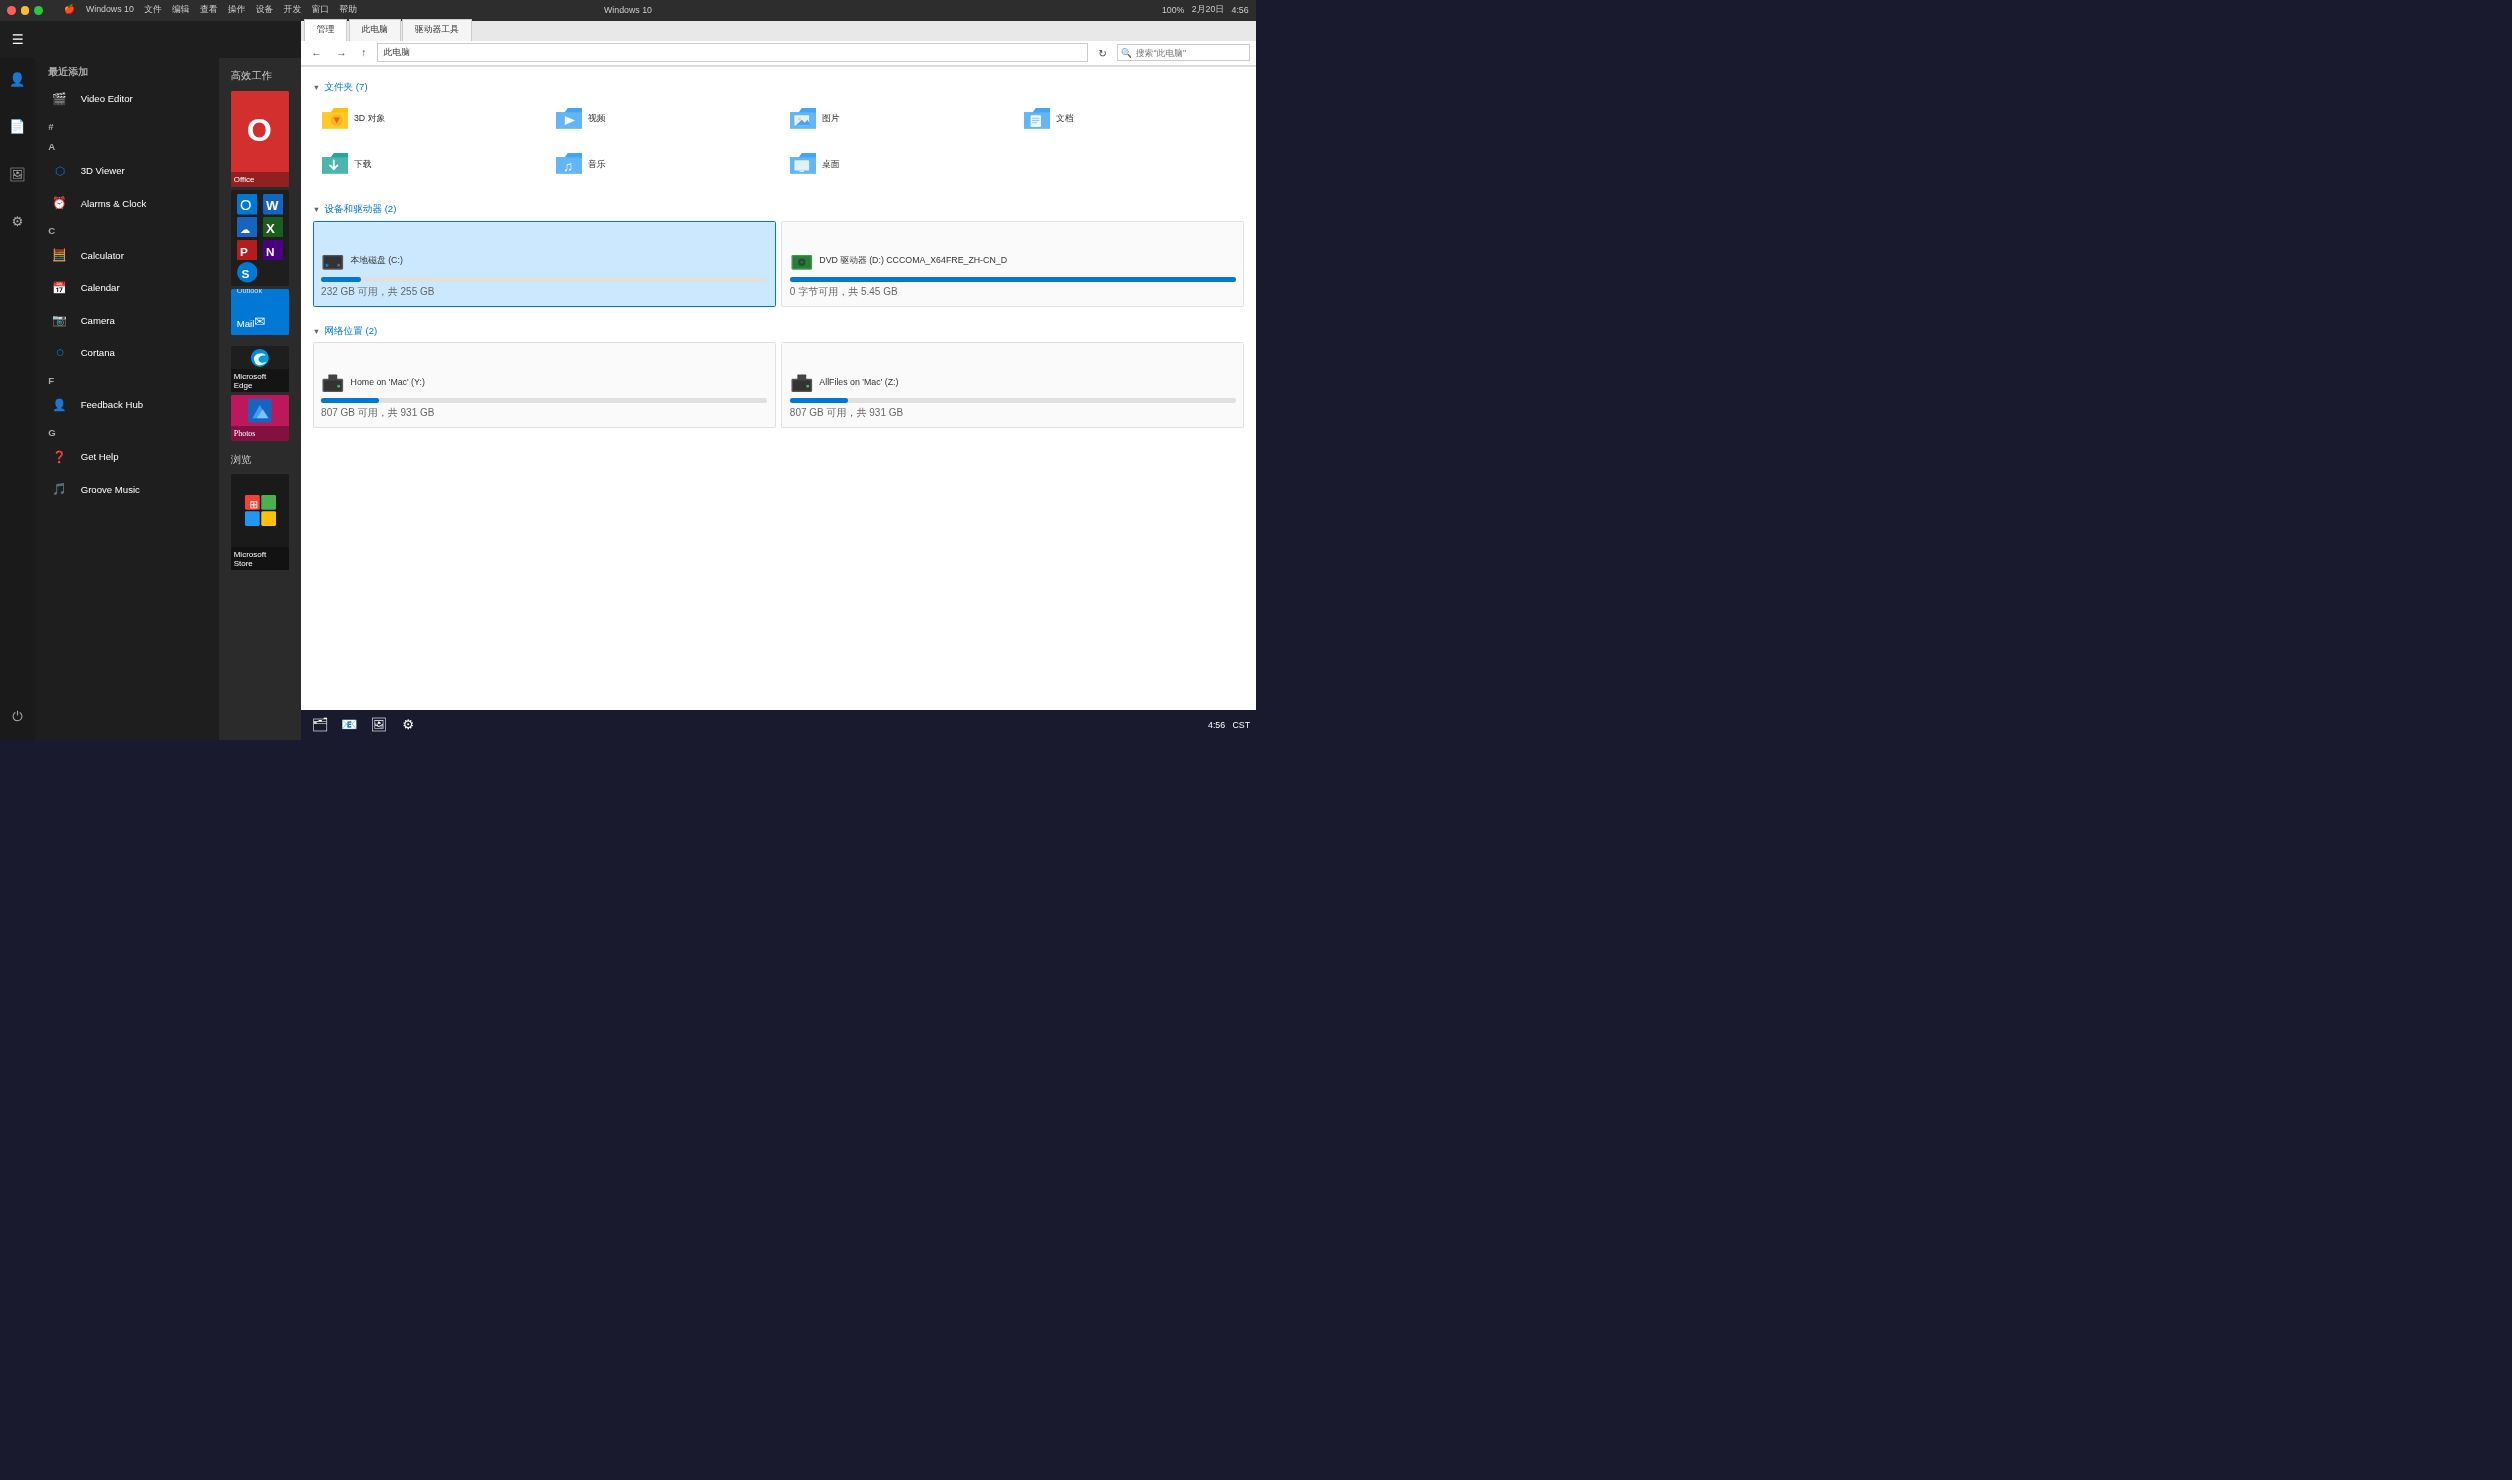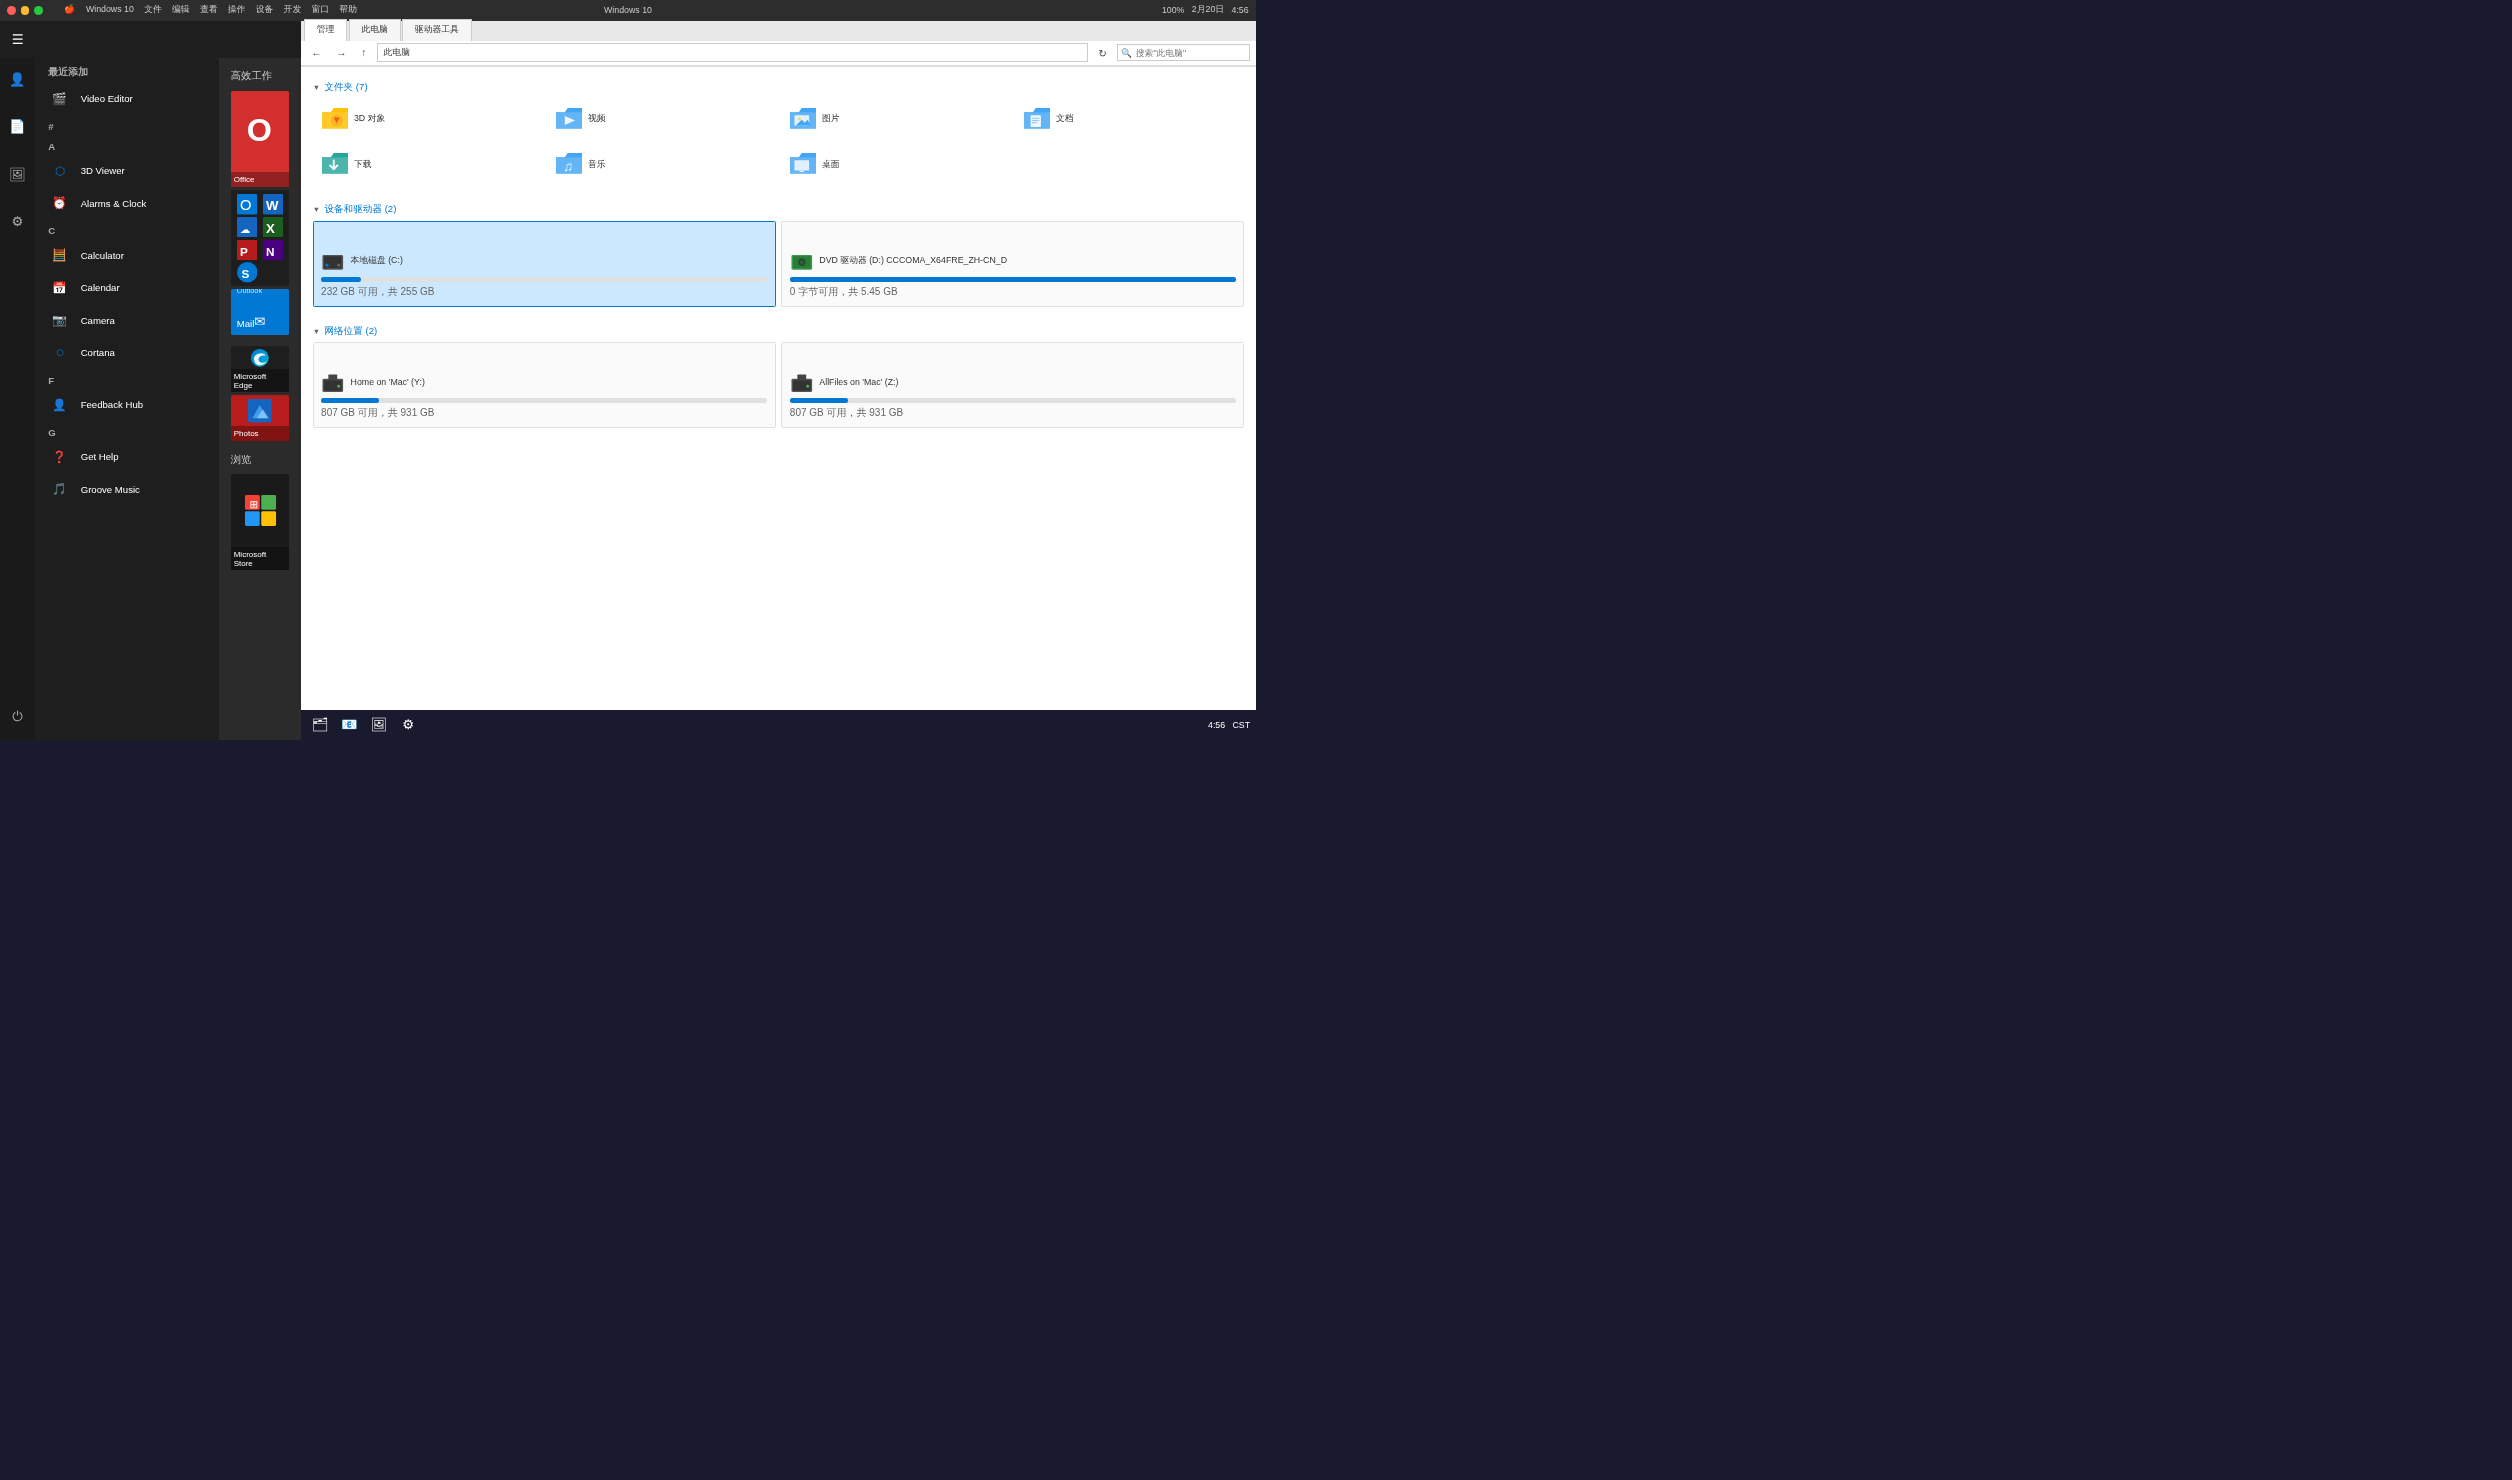--- a/index.html
+++ b/index.html
@@ -185,25 +185,26 @@
     .tile-edge {
       background: #1e1e1e;
       display: flex;
       flex-direction: column;
       align-items: center;
       justify-content: center;
     }
 
     
     .tile-photos {
-      background: #b91c1c;
+      background: #be185d;
       display: flex;
       flex-direction: column;
       align-items: flex-start;
       justify-content: center;
+      font-family: Liberation Serif, serif;
     }
 
     
     .tile-store {
       background: #1a1a1a;
       display: flex;
       flex-direction: column;
       align-items: center;
       justify-content: center;
       width: 96px; height: 96px;

